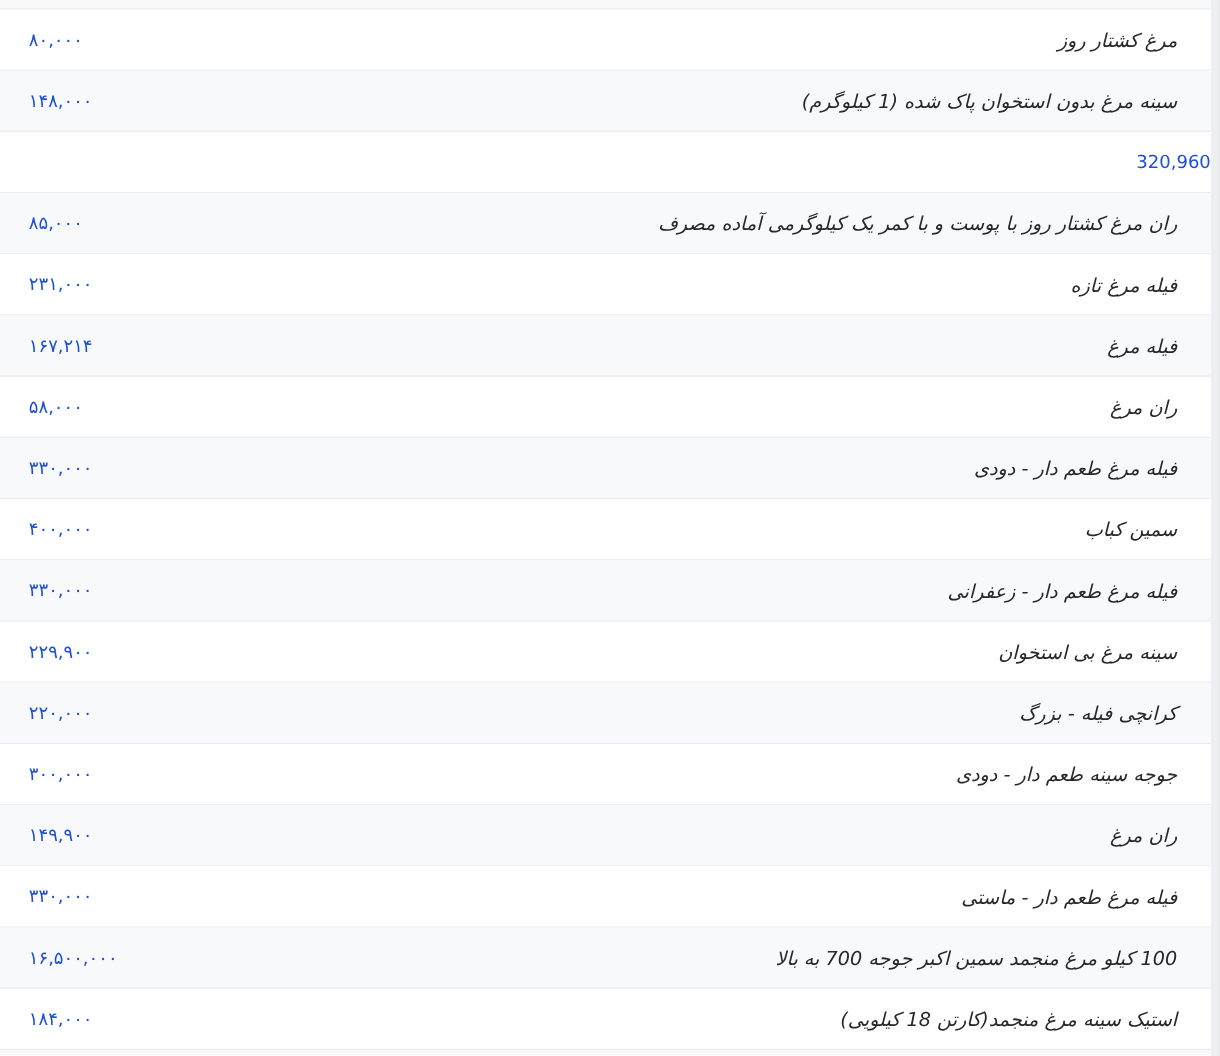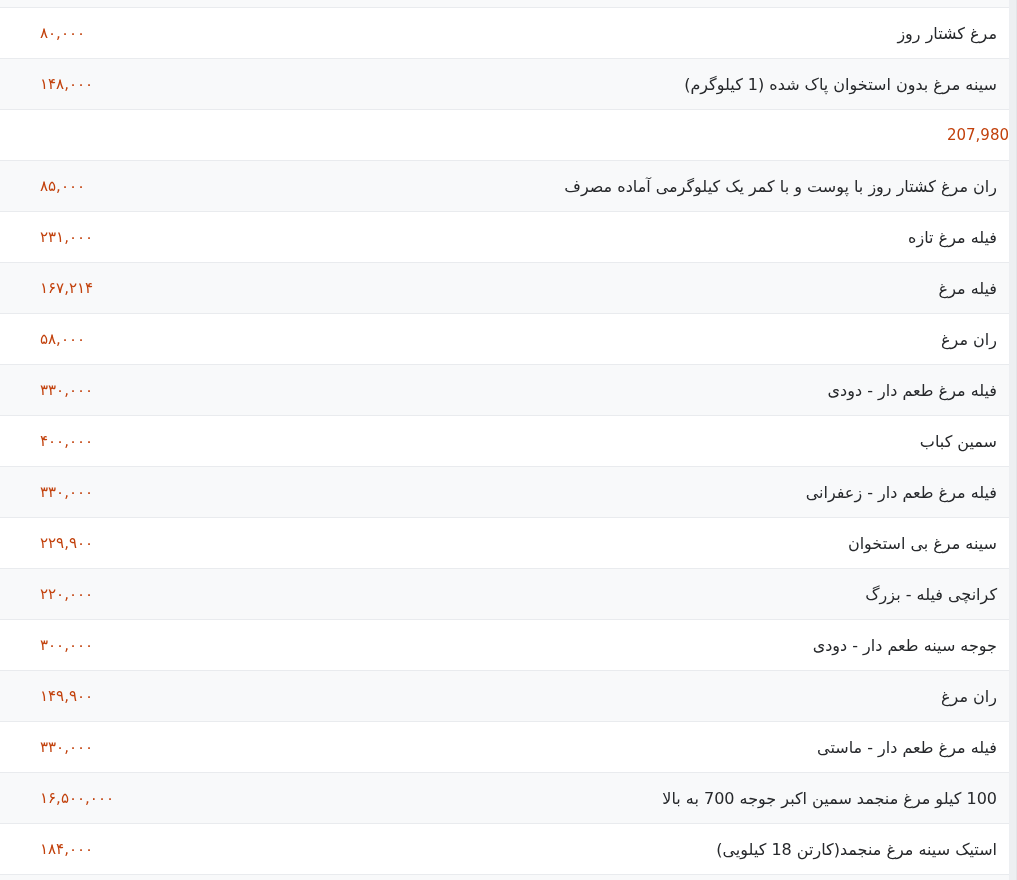--- a/index.html
+++ b/index.html
@@ -41,29 +41,30 @@
     display: flex;
     flex-direction: row;          
     justify-content: space-between;
     align-items: center;
     box-sizing: content-box;
   }
   .row.alt {
     background: #f8f9fa;
   }
   .cell-name {
-    padding-right: 12px;
+    padding-right: 28px;
     font-size: 16px;
     color: #26282b;
     white-space: nowrap;
+    font-style: italic;
   }
   .cell-price {
-    padding-left: 40px;
+    padding-left: 24px;
     font-size: 15px;
-    color: #c2410c;
+    color: #1d4ed8;
     direction: ltr;
     white-space: nowrap;
   }
   .scrollbar-track {
     position: absolute;
     top: 0;
     left: 0;      
   }
   
   .scrollbar-track {
@@ -88,21 +89,21 @@
     <div id="table-body">
         <div class="row">
     <span class="cell-name">مرغ کشتار روز</span>
     <span class="cell-price">۸۰,۰۰۰</span>
   </div>
         <div class="row alt">
     <span class="cell-name">سینه مرغ بدون استخوان پاک شده (1 کیلوگرم)</span>
     <span class="cell-price">۱۴۸,۰۰۰</span>
   </div>
         <div class="row">
-    <span class="cell-price">207,980</span>
+    <span class="cell-price">320,960</span>
   </div>
         <div class="row alt">
     <span class="cell-name">ران مرغ کشتار روز با پوست و با کمر یک کیلوگرمی آماده مصرف</span>
     <span class="cell-price">۸۵,۰۰۰</span>
   </div>
         <div class="row">
     <span class="cell-name">فیله مرغ تازه</span>
     <span class="cell-price">۲۳۱,۰۰۰</span>
   </div>
         <div class="row alt">

